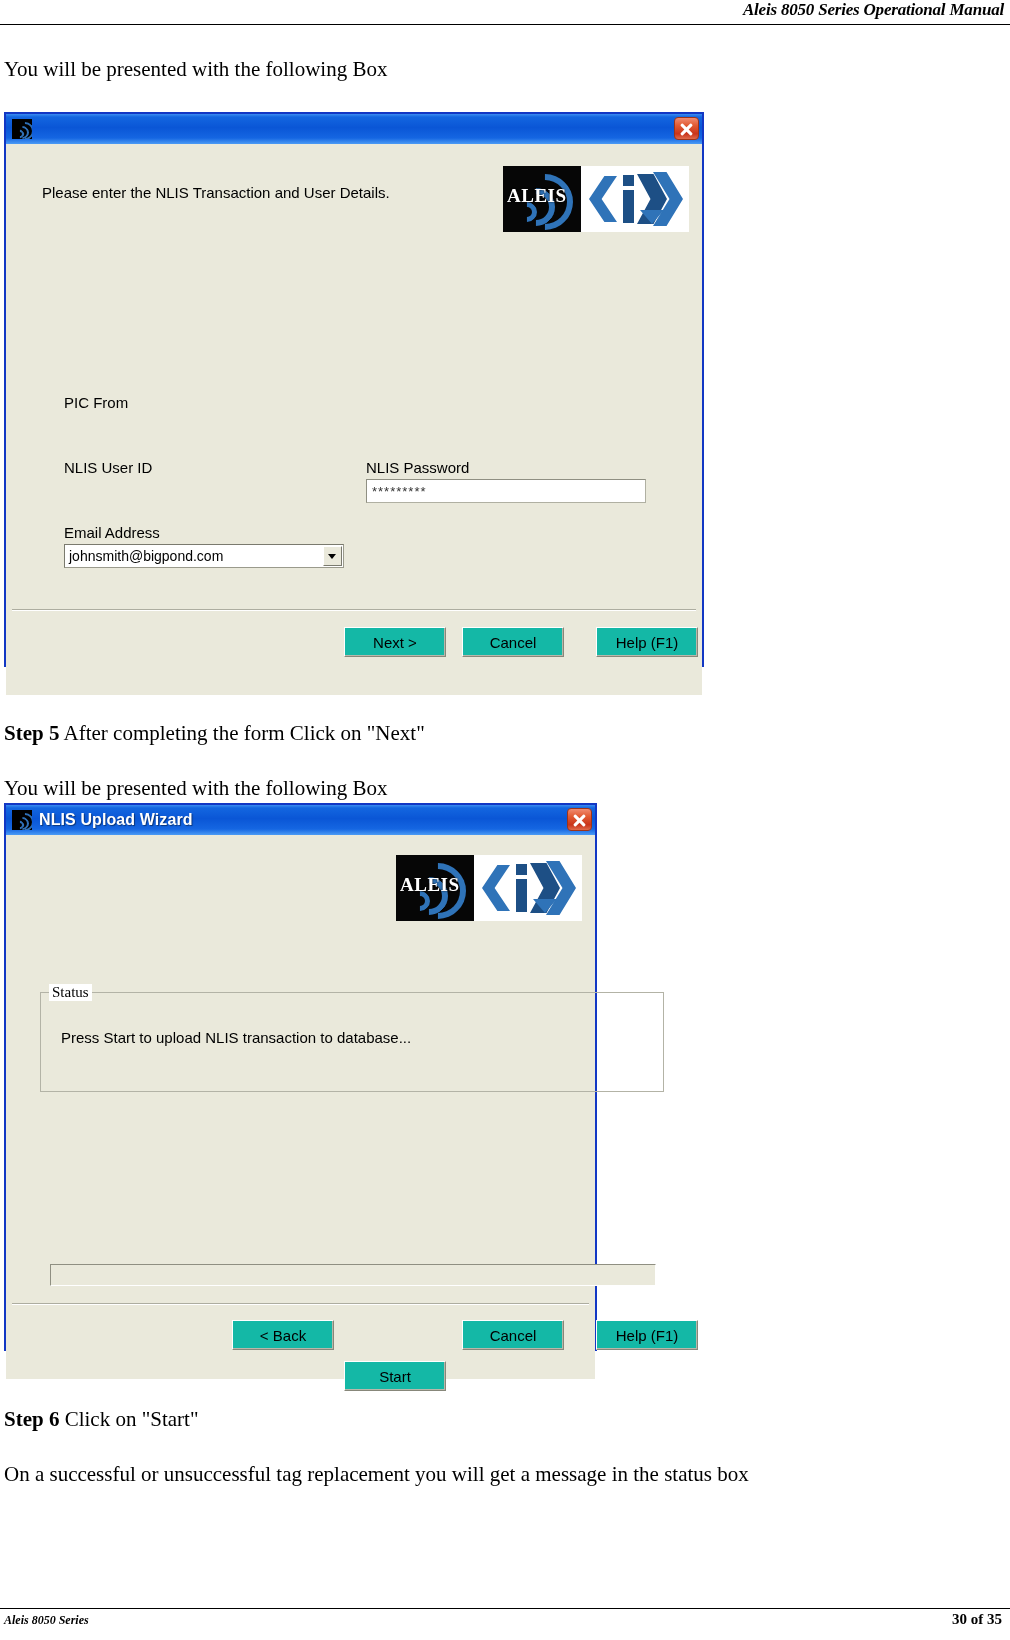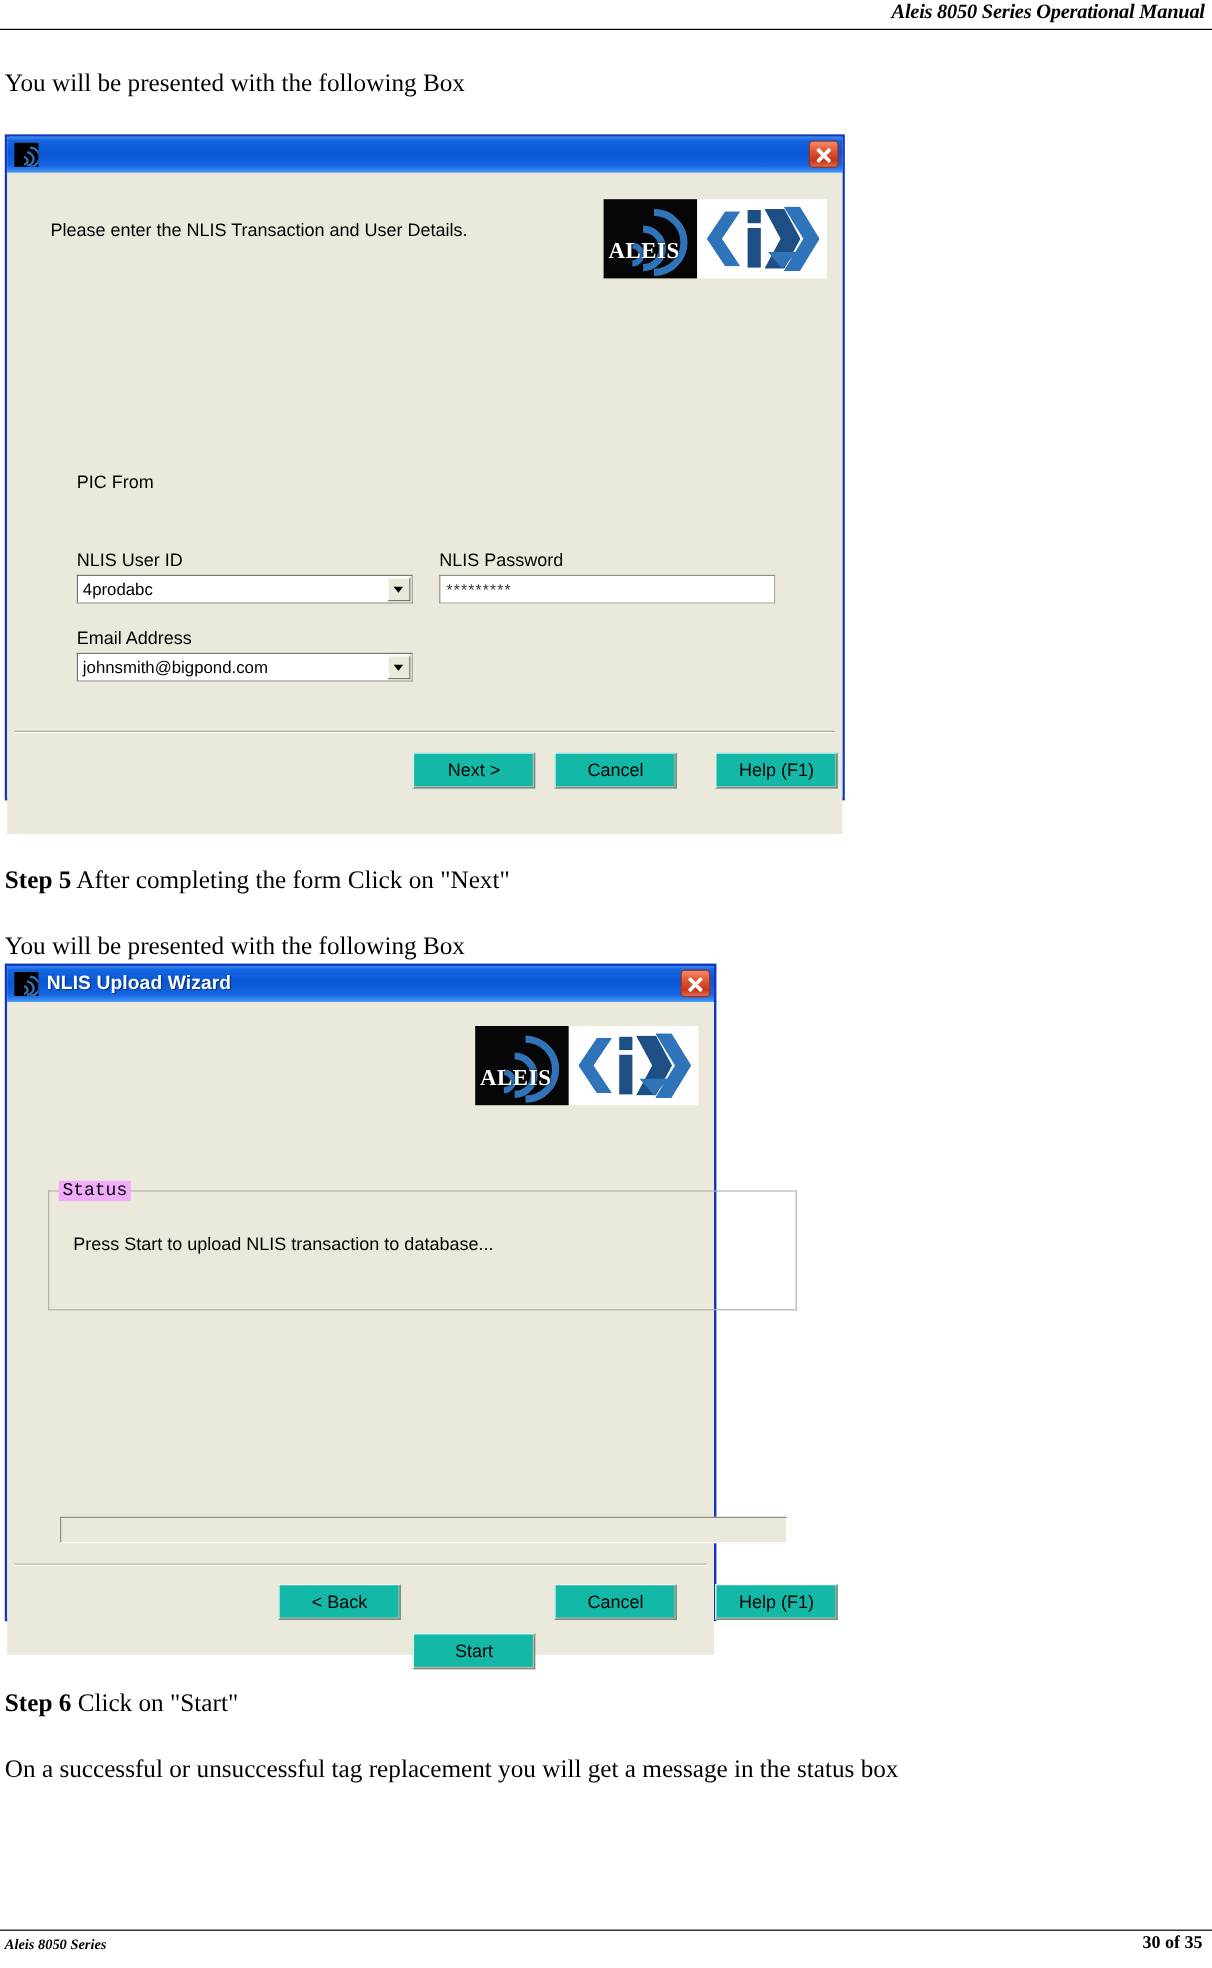--- a/index.html
+++ b/index.html
@@ -173,21 +173,21 @@
     border-bottom-color: transparent;
     border-radius: 50%;
     transform: rotate(45deg);
   }
   .logo-left .w1 { width: 10px; height: 10px; left: 14px; top: 36px; border-width:5px; }
   .logo-left .w2 { width: 26px; height: 26px; left: 14px; top: 22px; }
   .logo-left .w3 { width: 44px; height: 44px; left: 14px; top: 8px; }
   .logo-left .aleis-text {
     position: absolute;
     left: 4px;
-    bottom: 11px;
+    bottom: 25px;
     color: #fff;
     font-family: "Liberation Serif", serif;
     font-weight: bold;
     font-size: 19px;
     letter-spacing: 0.5px;
     text-shadow: 0 0 2px #000;
   }
   .logo-right {
     width: 108px; height: 66px;
     background: #ffffff;
@@ -320,23 +320,23 @@
   
   .groupbox {
     position: absolute;
     border: 1px solid #b3b3a6;
     box-sizing: border-box;
   }
   .groupbox-title {
     position: absolute;
     top: -9px;
     left: 8px;
-    background: #f0abfc;
+    background: #ffffff;
     padding: 0 3px;
-    font-family: Liberation Mono, monospace;
+    font-family: Liberation Serif, serif;
     font-size: 15px;
     color: #000;
     white-space: nowrap;
   }
   .groupbox-text {
     position: absolute;
     left: 20px;
     top: 36px;
     font-family: "Liberation Sans", sans-serif;
     font-size: 15px;
@@ -418,24 +418,20 @@
         <span class="stem"></span>
         <span class="d-outer"></span>
         <span class="rchev"></span>
         <span class="d-arrow"></span>
       </div>
     </div>
 
     <div class="field-label" style="left:58px; top:250px;">PIC From</div>
 
     <div class="field-label" style="left:58px; top:315px;">NLIS User ID</div>
-    <div class="combo" style="left:58px; top:335px; width:280px;">
-      <span class="val">4prodabc</span>
-      <span class="arrow-btn"></span>
-    </div>
 
     <div class="field-label" style="left:360px; top:315px;">NLIS Password</div>
     <div class="textinput" style="left:360px; top:335px; width:280px;">
       <span class="val">*********</span>
     </div>
 
     <div class="field-label" style="left:58px; top:380px;">Email Address</div>
     <div class="combo" style="left:58px; top:400px; width:280px;">
       <span class="val">johnsmith@bigpond.com</span>
       <span class="arrow-btn"></span>

